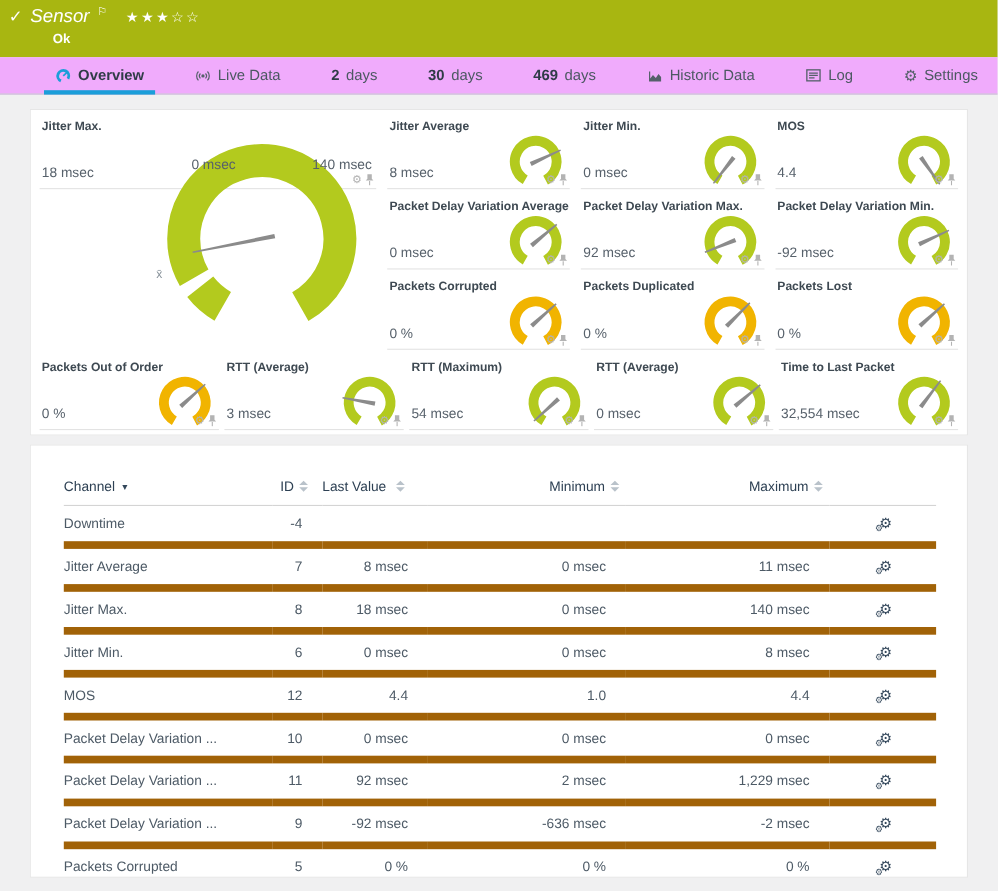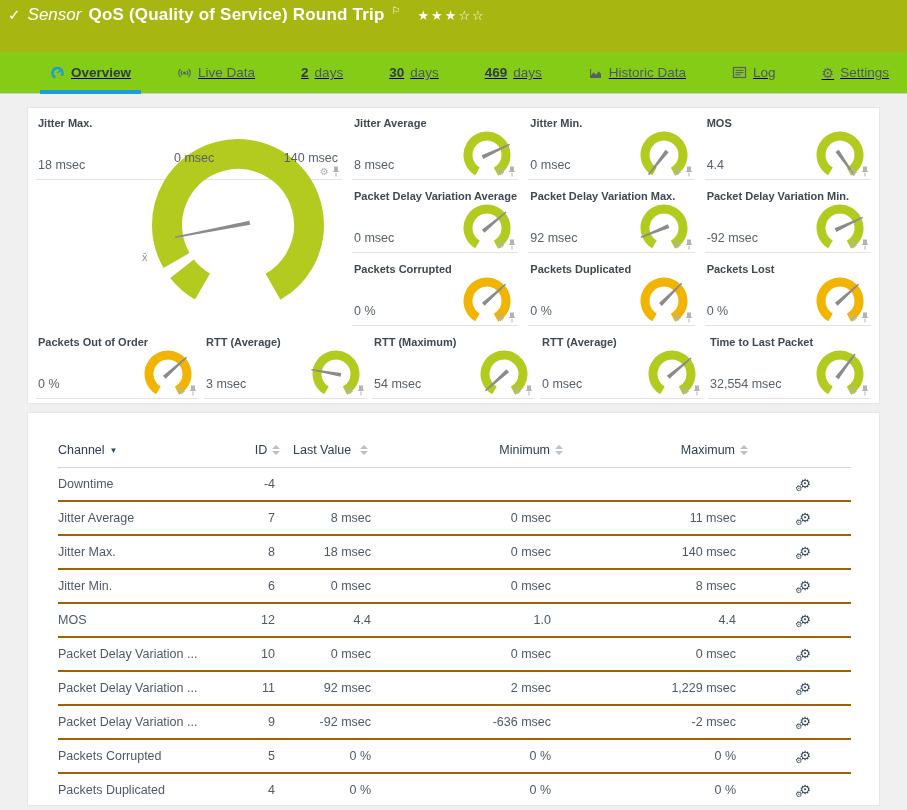--- a/index.html
+++ b/index.html
@@ -14,22 +14,22 @@
   .sensor-header{background:var(--green-header);color:#fff;height:52px;padding:5px 10px 0 8px;}
   .sensor-header .line1{display:flex;align-items:baseline;gap:7px;}
   .check{font-size:15px;font-weight:bold;}
   .kind{font-style:italic;font-size:17px;text-align:center;}
   .s-title{font-size:17px;font-weight:bold;letter-spacing:.2px;}
   .flag{font-size:10px;position:relative;top:-6px;}
   .stars{font-size:13px;letter-spacing:2px;margin-left:10px;}
   .status-ok{font-size:12px;font-weight:bold;margin:3px 0 0 40px;}
 
   
-  .tabs{background:#84cc16;height:42px;display:flex;align-items:stretch;justify-content:space-between;
-        padding:0 8px 0 40px;border-bottom:1px solid #c9ced2;text-decoration:underline;}
+  .tabs{background:#f0abfc;height:34px;display:flex;align-items:stretch;justify-content:space-between;
+        padding:0 8px 0 40px;border-bottom:1px solid #c9ced2;}
   .tab{display:flex;align-items:center;gap:6px;position:relative;padding:0 10px;font-size:13.5px;
        color:#4c5862;cursor:pointer;text-decoration:none;}
   .tab .num{font-weight:bold;color:var(--text-dark);}
   .tab.active{font-weight:bold;color:var(--text-dark);}
   .tab.active::after{content:"";position:absolute;left:0;right:0;bottom:-1px;height:4px;background:var(--blue);}
   .tab .ticon{display:inline-flex;align-items:center;}
   .tab .gear-glyph{font-size:14px;line-height:1;}
 
   
   .panel{background:#fff;margin:0 27px;border:1px solid #e6e6e6;}
@@ -57,44 +57,44 @@
   
   table{border-collapse:collapse;width:100%;table-layout:fixed;}
   th{font-size:12.5px;font-weight:normal;color:#2e4154;padding:4px 6px 10px 0;vertical-align:top;}
   th.col-channel{width:190px;text-align:left;}
   th.col-id{width:45px;text-align:center;}
   th.col-last{width:96px;text-align:left;}
   th.col-min{width:180px;text-align:right;}
   th.col-max{width:185px;text-align:right;}
   th.col-gear{width:97px;}
   thead tr{border-bottom:1px solid #d4d4d4;}
-  tbody tr{border-bottom:2px solid #a16207;}
+  tbody tr{border-bottom:7px solid #a16207;}
   td{font-size:12.5px;color:var(--text-mid);padding:9px 0;}
   td.c-channel{text-align:left;}
   td.c-num{text-align:right;padding-right:18px;}
   td.c-gear{text-align:right;padding-right:40px;}
   .sort-desc{color:#33475b;font-size:8px;margin-left:5px;position:relative;top:-1px;}
   .sort-both{display:inline-flex;flex-direction:column;gap:2px;margin-left:5px;vertical-align:middle;position:relative;top:-1px;}
   .sort-both i{width:0;height:0;border-left:4px solid transparent;border-right:4px solid transparent;}
   .sort-both .up{border-bottom:4px solid #b9c2ca;}
   .sort-both .down{border-top:4px solid #b9c2ca;}
   .chan-gear{position:relative;display:inline-block;color:#33475b;font-size:13px;cursor:pointer;line-height:1;}
   .chan-gear i{position:absolute;left:-4px;bottom:-3px;font-size:8px;font-style:normal;}
 </style>
 </head>
 <body>
 
 <div class="sensor-header">
   <div class="line1">
     <span class="check">✓</span>
     <span class="kind">Sensor</span>
-    <span class="s-title">QoS (Quality of Service) Round Trip</span>
     <span class="flag">⚐</span>
     <span class="stars">★★★☆☆</span>
   </div>
+  <div class="status-ok">Ok</div>
 </div>
 
 <nav class="tabs" id="tabbar">
     <a class="tab active">
       <span class="ticon">
         <svg width="15" height="15" viewBox="0 0 15 15">
           <circle cx="7.5" cy="8" r="5" fill="none" stroke="#1b9ed9" stroke-width="2.6" stroke-dasharray="23.56 7.85" transform="rotate(115 7.5 8)"></circle>
           <line x1="7.5" y1="8" x2="11.4" y2="4.4" stroke="#1b9ed9" stroke-width="1.6"></line>
         </svg>
       </span>

